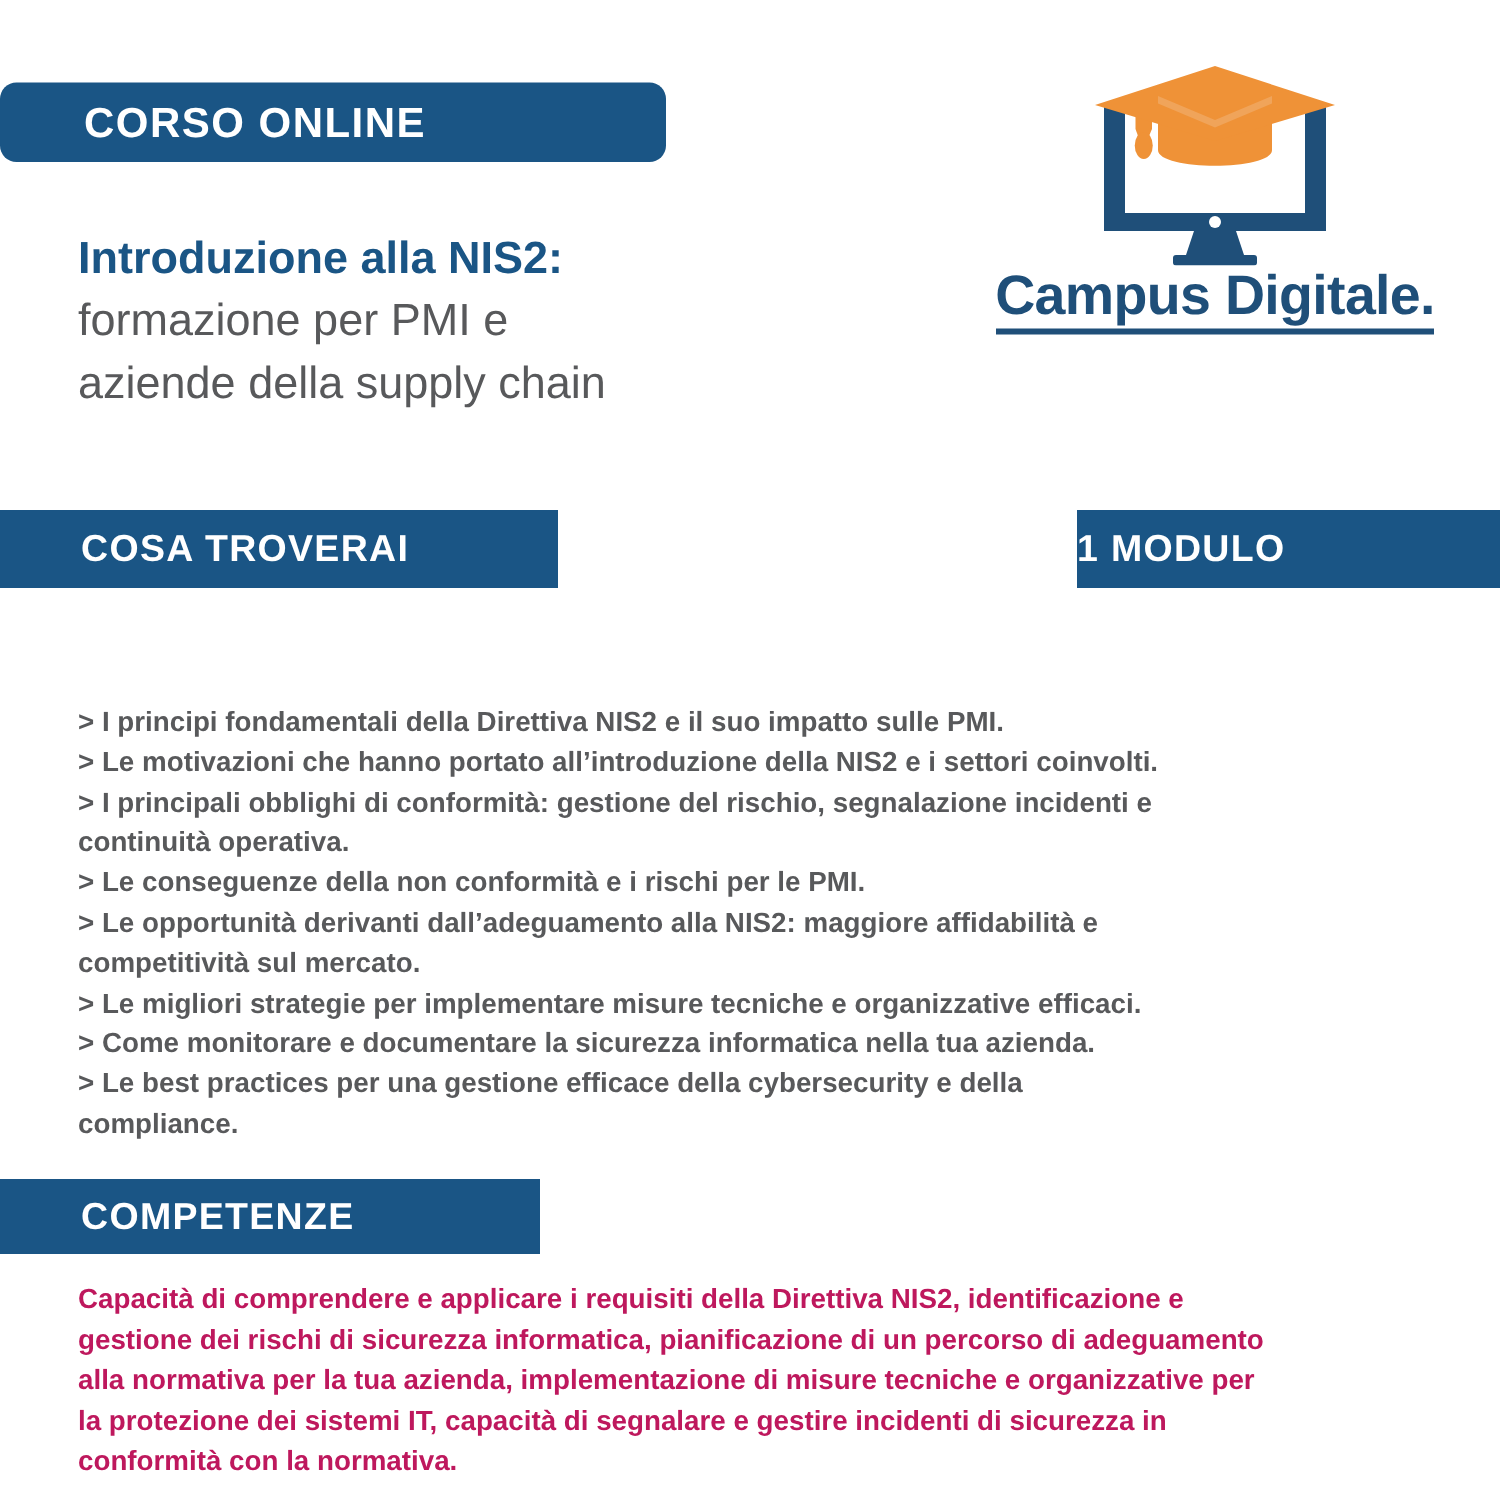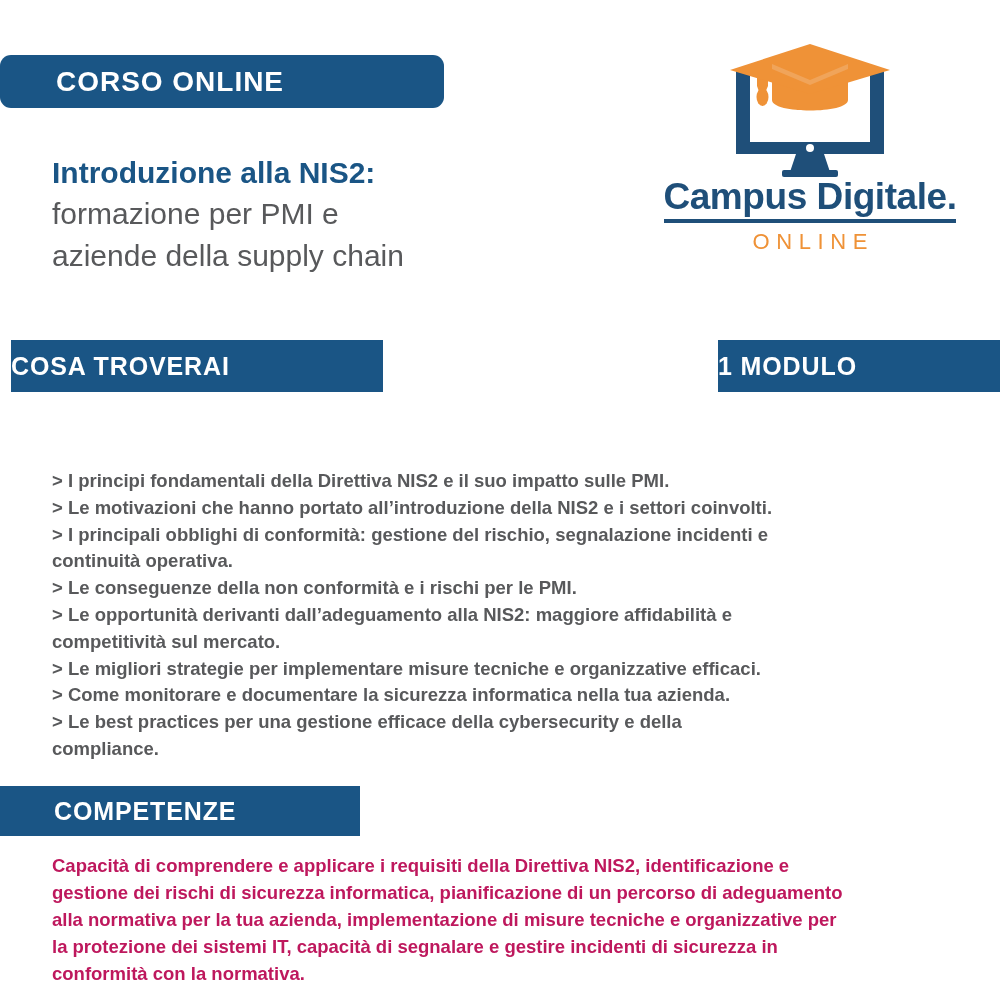--- a/index.html
+++ b/index.html
@@ -38,22 +38,22 @@
     padding-left: 56px;
     font-size: 28px;
     border-radius: 11px;
   }
 
   #bar-cosa-troverai {
     left: 0;
     top: 340px;
     width: 372px;
     height: 52px;
+    padding-left: 54px;
     font-size: 25px;
-    margin-left: 11px;
   }
 
   #bar-modulo {
     left: 718px;
     top: 340px;
     width: 282px;
     height: 52px;
     justify-content: flex-start;
     padding-right: 34px;
     font-size: 25px;
@@ -200,21 +200,20 @@
 
         <path d="M62 22 L62 58 C62 72 138 72 138 58 L138 22 L100 38 Z" fill="#ef9237"></path>
 
         <path d="M100 2 L180 28 L100 52 L20 28 Z" fill="#ef9237"></path>
         <path d="M100 38 L138 22 L138 27 L100 43 L62 27 L62 22 Z" fill="#f0a45a"></path>
       </svg>
     </div>
     <div id="logo-wordmark">
       <div class="wordmark-main">Campus Digitale.</div>
       <div class="wordmark-rule"></div>
-      <div class="wordmark-sub">ONLINE</div>
     </div>
   </div>
 
   <div class="bar" id="bar-cosa-troverai">
     <span>COSA TROVERAI</span>
   </div>
 
   <div class="bar" id="bar-modulo">
     <span>1 MODULO</span>
   </div>

